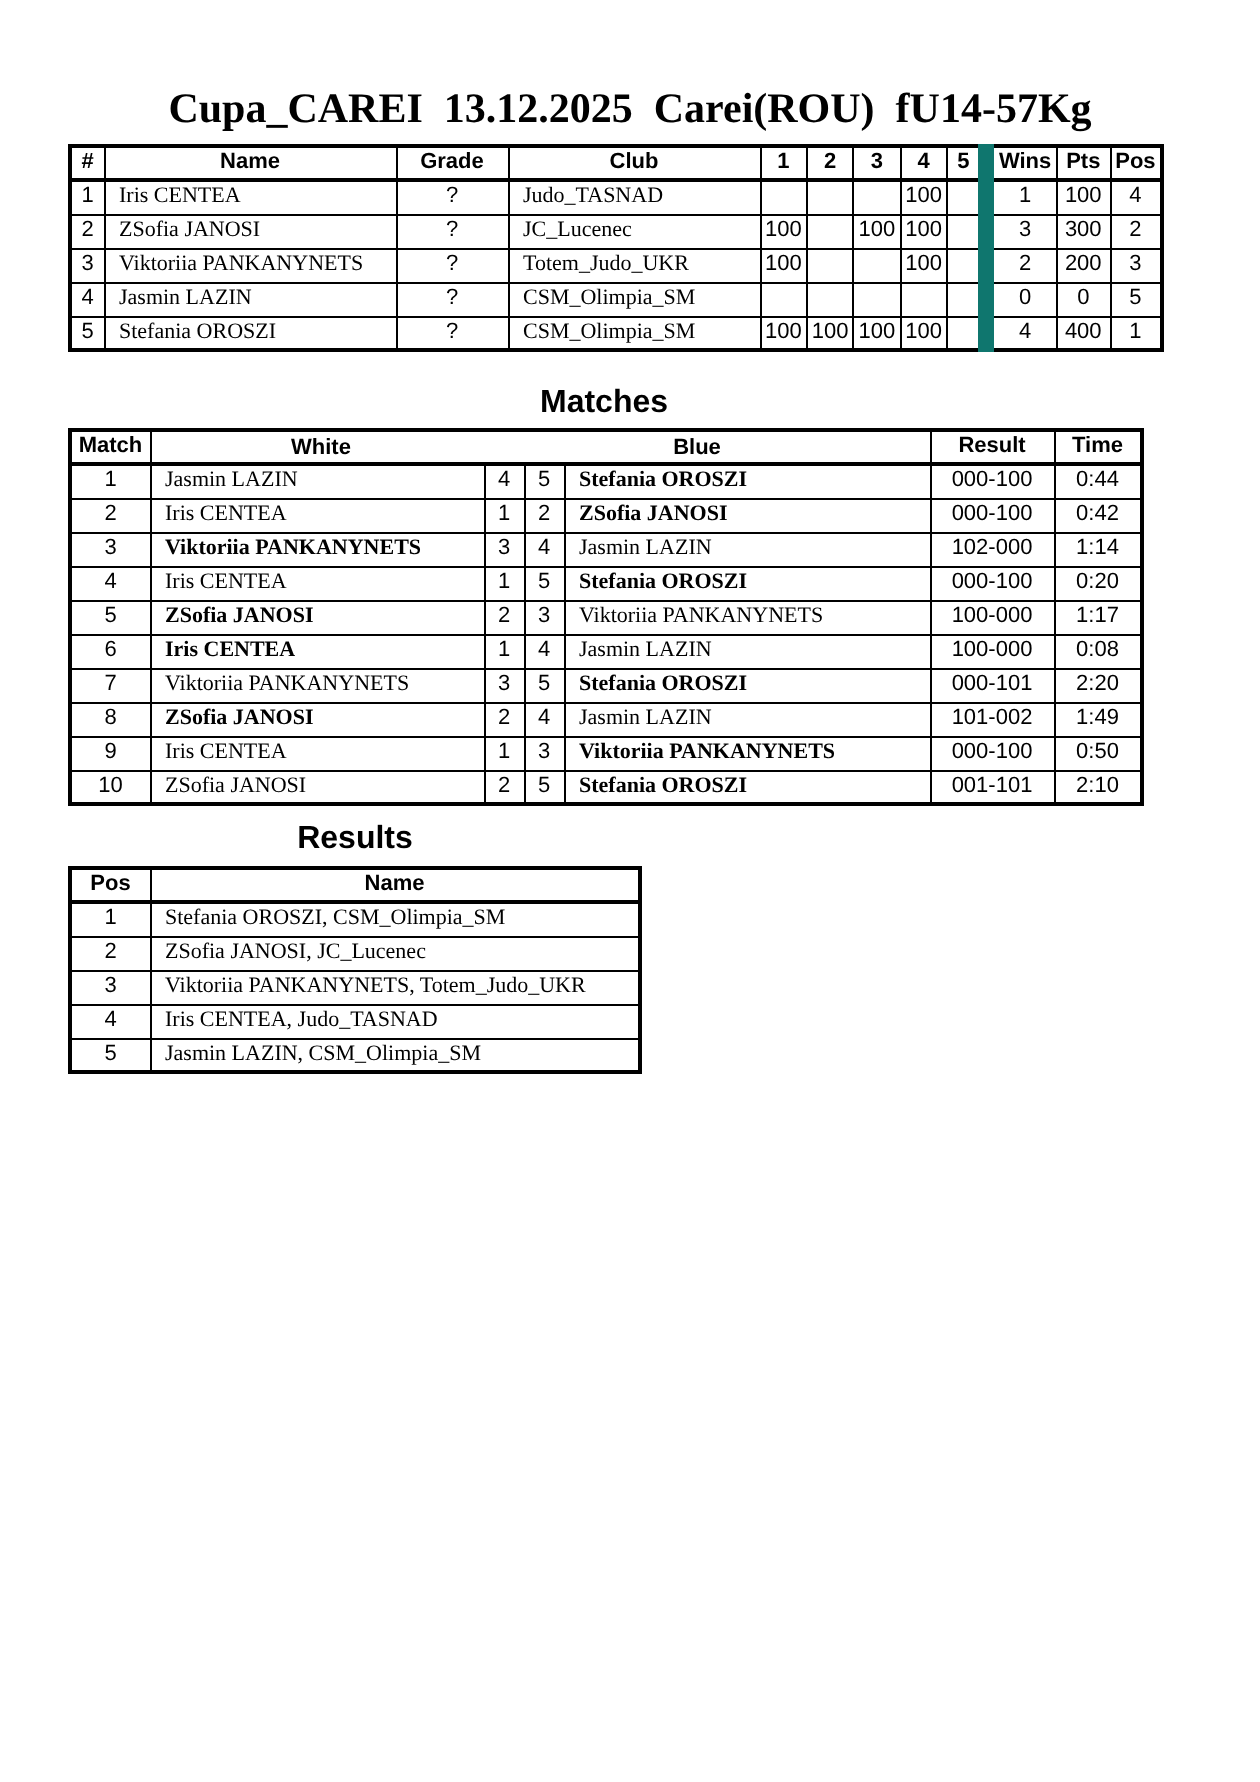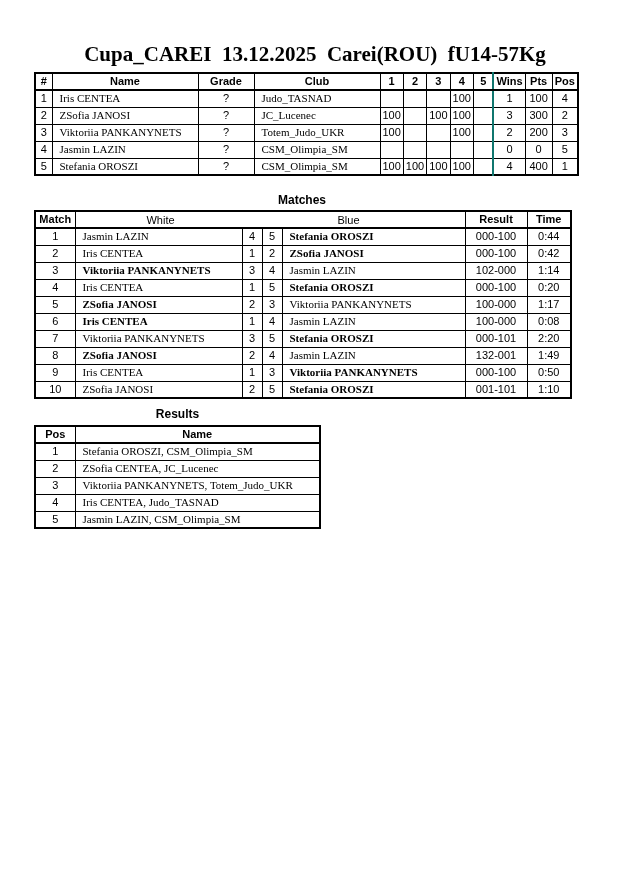--- a/index.html
+++ b/index.html
@@ -15,38 +15,38 @@
     text-align: center;
     font-size: 21px;
     font-weight: bold;
     white-space: pre;
     font-family: Liberation Serif, serif;
   }
   .subhead { position: relative; width: 523px; margin: 4px 0 0 35px; height: 15px; }
   .subhead .section-title { display: block; text-align: center; font-size: 12px; font-weight: bold; }
   .count { position: absolute; top: 3px; right: -40px; font-size: 10px; font-weight: normal; white-space: nowrap; }
 
-  .sec { width: 534px; margin: 17px 0 0 35px; text-align: center; font-size: 12px; font-weight: bold; }
+  .sec { width: 534px; margin: 17px 0 0 35px; text-align: center; font-size: 16px; font-weight: bold; }
   .sec.results { width: 285px; margin-top: 8px; }
 
   table { border-collapse: collapse; table-layout: fixed; margin-left: 34px; background: #fff; }
   td, th { border: 1px solid #000; font-size: 11px; height: 17px; line-height: 13px; padding: 0 2px; overflow: hidden; white-space: nowrap; vertical-align: middle; }
   table { border: 2px solid #000; }
   thead th { font-weight: bold; text-align: center; border-bottom: 2px solid #000; }
   #competitors-table { margin-top: 5px; }
   #matches-table { margin-top: 3px; padding-left: 13px; }
   #results-table { margin-top: 4px; }
 
   .left { text-align: left; padding-left: 7px; font-family: Liberation Serif, serif; }
   .ctr { text-align: center; }
-  .thick-left { border-left: 2px solid #0f766e; }
+  .thick-left { border-left: 8px solid #0f766e; }
   .bold { font-weight: bold; }
 
   .wb-cell { position: relative; }
-  .wb-cell span { position: absolute; top: 2px; width: 170px; text-align: center; font-weight: normal; }
+  .wb-cell span { position: absolute; top: 2px; width: 170px; text-align: center; font-weight: bold; }
   .wb-white { left: 0; }
   .wb-blue { left: 188px; }
 </style>
 </head>
 <body>
 
 <div>
 
   <div class="title">Cupa_CAREI  13.12.2025  Carei(ROU)  fU14-57Kg</div>
 
@@ -242,40 +242,40 @@
         <td class="left bold">Stefania OROSZI</td>
         <td class="ctr">000-101</td>
         <td class="ctr">2:20</td>
       </tr>
       <tr>
         <td class="ctr">8</td>
         <td class="left bold">ZSofia JANOSI</td>
         <td class="ctr">2</td>
         <td class="ctr">4</td>
         <td class="left">Jasmin LAZIN</td>
-        <td class="ctr">132-001</td>
+        <td class="ctr">101-002</td>
         <td class="ctr">1:49</td>
       </tr>
       <tr>
         <td class="ctr">9</td>
         <td class="left">Iris CENTEA</td>
         <td class="ctr">1</td>
         <td class="ctr">3</td>
         <td class="left bold">Viktoriia PANKANYNETS</td>
         <td class="ctr">000-100</td>
         <td class="ctr">0:50</td>
       </tr>
       <tr>
         <td class="ctr">10</td>
         <td class="left">ZSofia JANOSI</td>
         <td class="ctr">2</td>
         <td class="ctr">5</td>
         <td class="left bold">Stefania OROSZI</td>
         <td class="ctr">001-101</td>
-        <td class="ctr">1:10</td>
+        <td class="ctr">2:10</td>
       </tr>
     </tbody>
   </table>
 
   <div class="sec results">Results</div>
 
   <table id="results-table">
     <colgroup>
       <col style="width:40px">
         <col style="width:245px">
@@ -286,21 +286,21 @@
         <th>Name</th>
       </tr>
     </thead>
     <tbody>
       <tr>
         <td class="ctr">1</td>
         <td class="left">Stefania OROSZI, CSM_Olimpia_SM</td>
       </tr>
       <tr>
         <td class="ctr">2</td>
-        <td class="left">ZSofia CENTEA, JC_Lucenec</td>
+        <td class="left">ZSofia JANOSI, JC_Lucenec</td>
       </tr>
       <tr>
         <td class="ctr">3</td>
         <td class="left">Viktoriia PANKANYNETS, Totem_Judo_UKR</td>
       </tr>
       <tr>
         <td class="ctr">4</td>
         <td class="left">Iris CENTEA, Judo_TASNAD</td>
       </tr>
       <tr>

